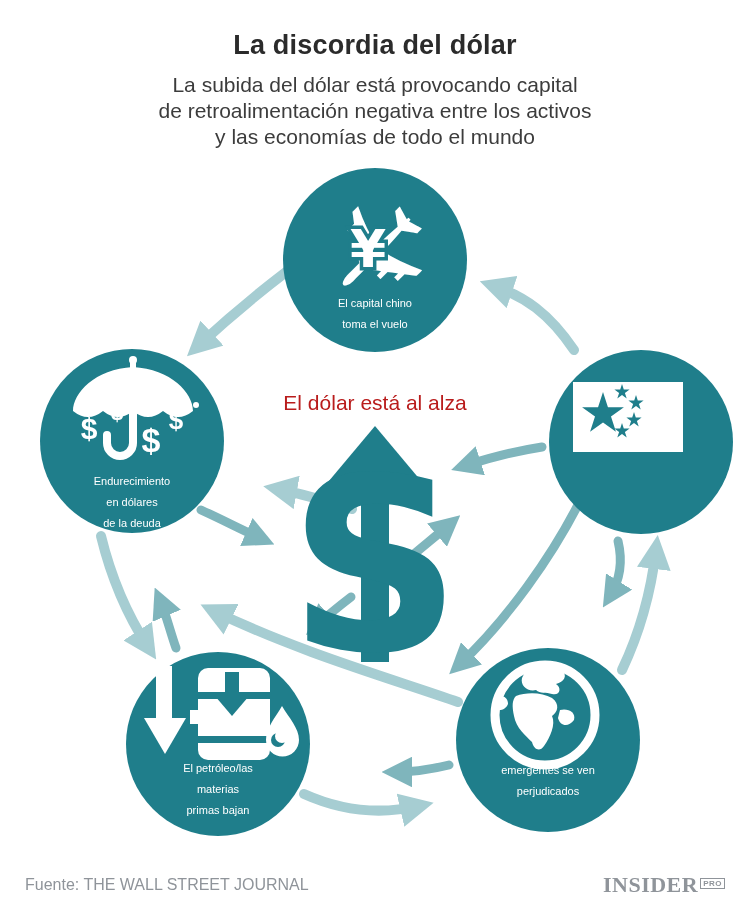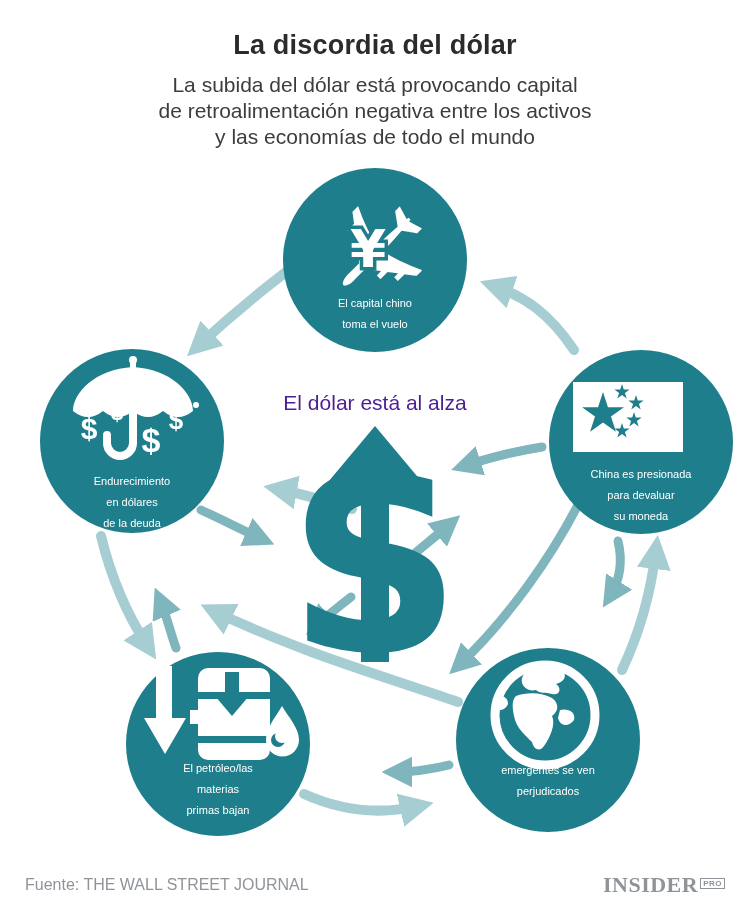--- a/index.html
+++ b/index.html
@@ -14,21 +14,21 @@
   .subtitle{position:absolute;top:72px;left:0;width:750px;text-align:center;
             font-size:21px;line-height:26px;color:var(--subtitle);}
   .arrows{position:absolute;left:0;top:0;width:750px;height:905px;pointer-events:none;}
   .al{stroke:var(--arrow-light);stroke-width:10;fill:none;stroke-linecap:round;}
   .am{stroke:var(--arrow-medium);stroke-width:9;fill:none;stroke-linecap:round;}
   .node{position:absolute;width:184px;height:184px;border-radius:50%;background:var(--teal);}
   .node svg{position:absolute;left:0;top:0;width:184px;height:184px;}
   .nlabel{position:absolute;left:0;width:184px;text-align:center;color:#ffffff;
           font-size:11px;line-height:21px;}
   .center-label{position:absolute;left:245px;top:391px;width:260px;text-align:center;
-                font-size:21px;color:#4c1d95;}
+                font-size:21px;color:#b91c1c;}
   .dollar{position:absolute;left:300px;top:420px;width:150px;height:245px;}
   .footer-src{position:absolute;left:25px;top:876px;font-size:16px;color:var(--footer-gray);}
   .logo{position:absolute;right:25px;top:872px;color:var(--footer-gray);white-space:nowrap;}
   .logo .main{font-family:"Liberation Serif","DejaVu Serif",serif;font-size:22px;
               font-weight:bold;letter-spacing:.5px;}
   .logo .sub{display:inline-block;font-size:8px;font-weight:bold;border:1px solid var(--footer-gray);
              padding:0 2px;margin-left:2px;vertical-align:6px;letter-spacing:.5px;text-align:right;}
   .wht{fill:#fff;} .tl{fill:var(--teal);}
 </style>
 </head>
@@ -108,25 +108,20 @@
 
   <div class="node" style="left:549px;top:350px">
     <svg viewBox="0 0 184 184">
       <rect class="wht" x="24" y="32" width="110" height="70"></rect>
       <path class="tl" transform="translate(54,64) scale(22)" d="M0,-1 L0.2245,-0.309 L0.951,-0.309 L0.363,0.118 L0.588,0.809 L0,0.382 L-0.588,0.809 L-0.363,0.118 L-0.951,-0.309 L-0.2245,-0.309 Z"></path>
       <path class="tl" transform="translate(73,42) scale(8)" d="M0,-1 L0.2245,-0.309 L0.951,-0.309 L0.363,0.118 L0.588,0.809 L0,0.382 L-0.588,0.809 L-0.363,0.118 L-0.951,-0.309 L-0.2245,-0.309 Z"></path>
       <path class="tl" transform="translate(87,53) scale(8)" d="M0,-1 L0.2245,-0.309 L0.951,-0.309 L0.363,0.118 L0.588,0.809 L0,0.382 L-0.588,0.809 L-0.363,0.118 L-0.951,-0.309 L-0.2245,-0.309 Z"></path>
       <path class="tl" transform="translate(85,70) scale(8)" d="M0,-1 L0.2245,-0.309 L0.951,-0.309 L0.363,0.118 L0.588,0.809 L0,0.382 L-0.588,0.809 L-0.363,0.118 L-0.951,-0.309 L-0.2245,-0.309 Z"></path>
       <path class="tl" transform="translate(73,81) scale(8)" d="M0,-1 L0.2245,-0.309 L0.951,-0.309 L0.363,0.118 L0.588,0.809 L0,0.382 L-0.588,0.809 L-0.363,0.118 L-0.951,-0.309 L-0.2245,-0.309 Z"></path>
     </svg>
-    <div class="nlabel" style="top:114px">
-      <div>China es presionada</div>
-      <div>para devaluar</div>
-      <div>su moneda</div>
-    </div>
   </div>
 
   <div class="node" style="left:126px;top:652px">
     <svg viewBox="0 0 184 184">
       <rect class="wht" x="30" y="14" width="16" height="56"></rect>
       <polygon class="wht" points="18,66 60,66 39,102"></polygon>
       <rect class="wht" x="72" y="16" width="72" height="92" rx="10"></rect>
       <rect class="tl" x="72" y="40" width="72" height="7"></rect>
       <rect class="tl" x="72" y="84" width="72" height="7"></rect>
       <rect class="wht" x="64" y="58" width="10" height="14"></rect>

